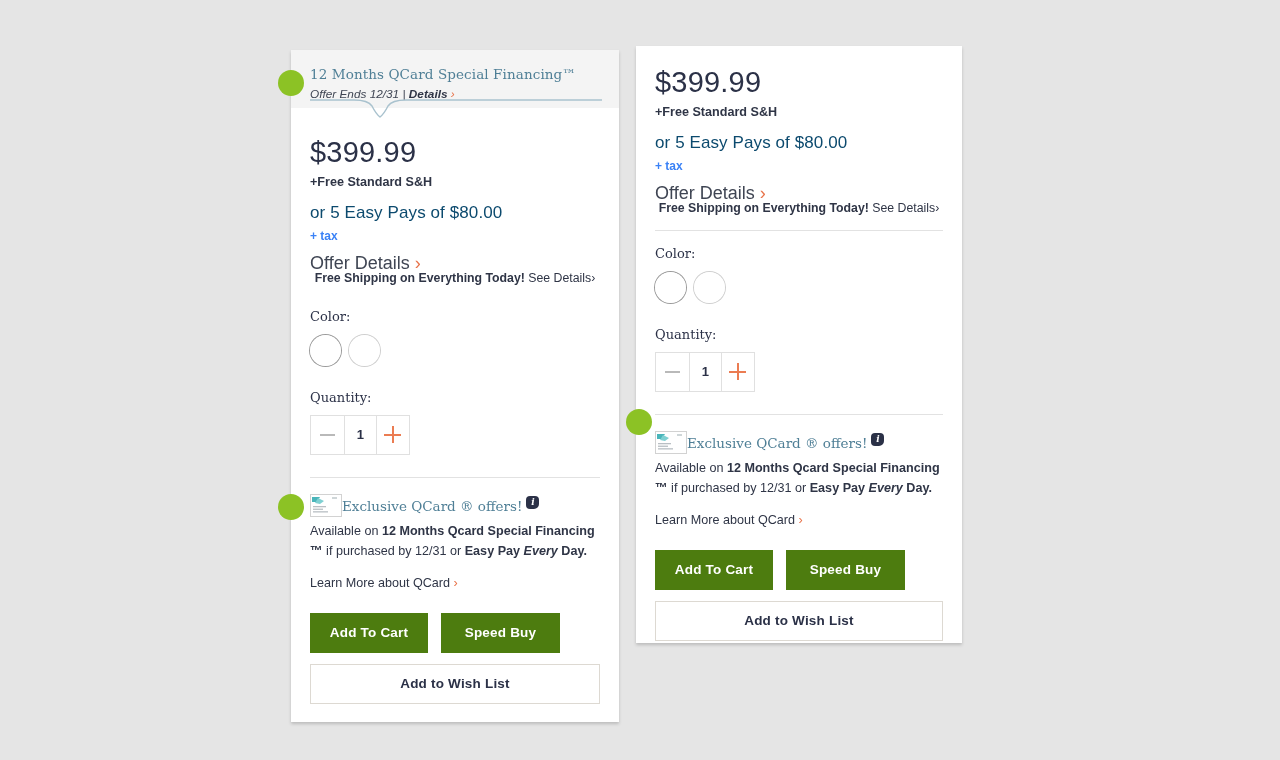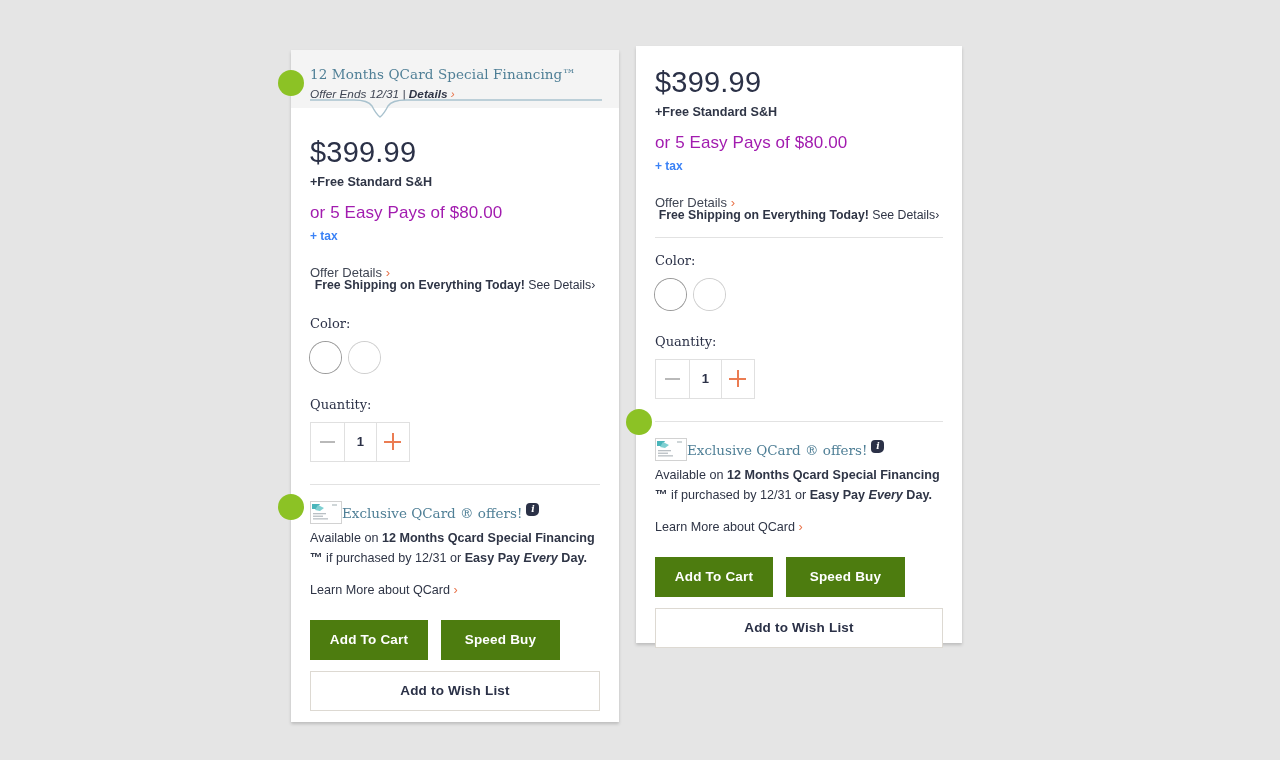--- a/index.html
+++ b/index.html
@@ -69,34 +69,34 @@
   .sh {
     margin-top: 9px;
     font-size: 12.6px;
     color: #2f3546;
     font-weight: bold;
     line-height: 1;
   }
   .easypay {
     margin-top: 15px;
     font-size: 17px;
-    color: #a21caf;
+    color: #0c4a6e;
     line-height: 1;
     letter-spacing: .1px;
   }
   .tax {
     margin-top: 9px;
     font-size: 12px;
     color: #3b82f6;
     font-weight: bold;
     line-height: 1;
   }
   .offer-details {
-    margin-top: 24px;
-    font-size: 13px;
+    margin-top: 12px;
+    font-size: 18px;
     color: #3f4553;
     line-height: 1;
   }
   .free-ship {
     text-align: center;
     font-size: 12.3px;
     color: #2f3546;
     line-height: 1;
   }
   .free-ship b { font-weight: bold; }

